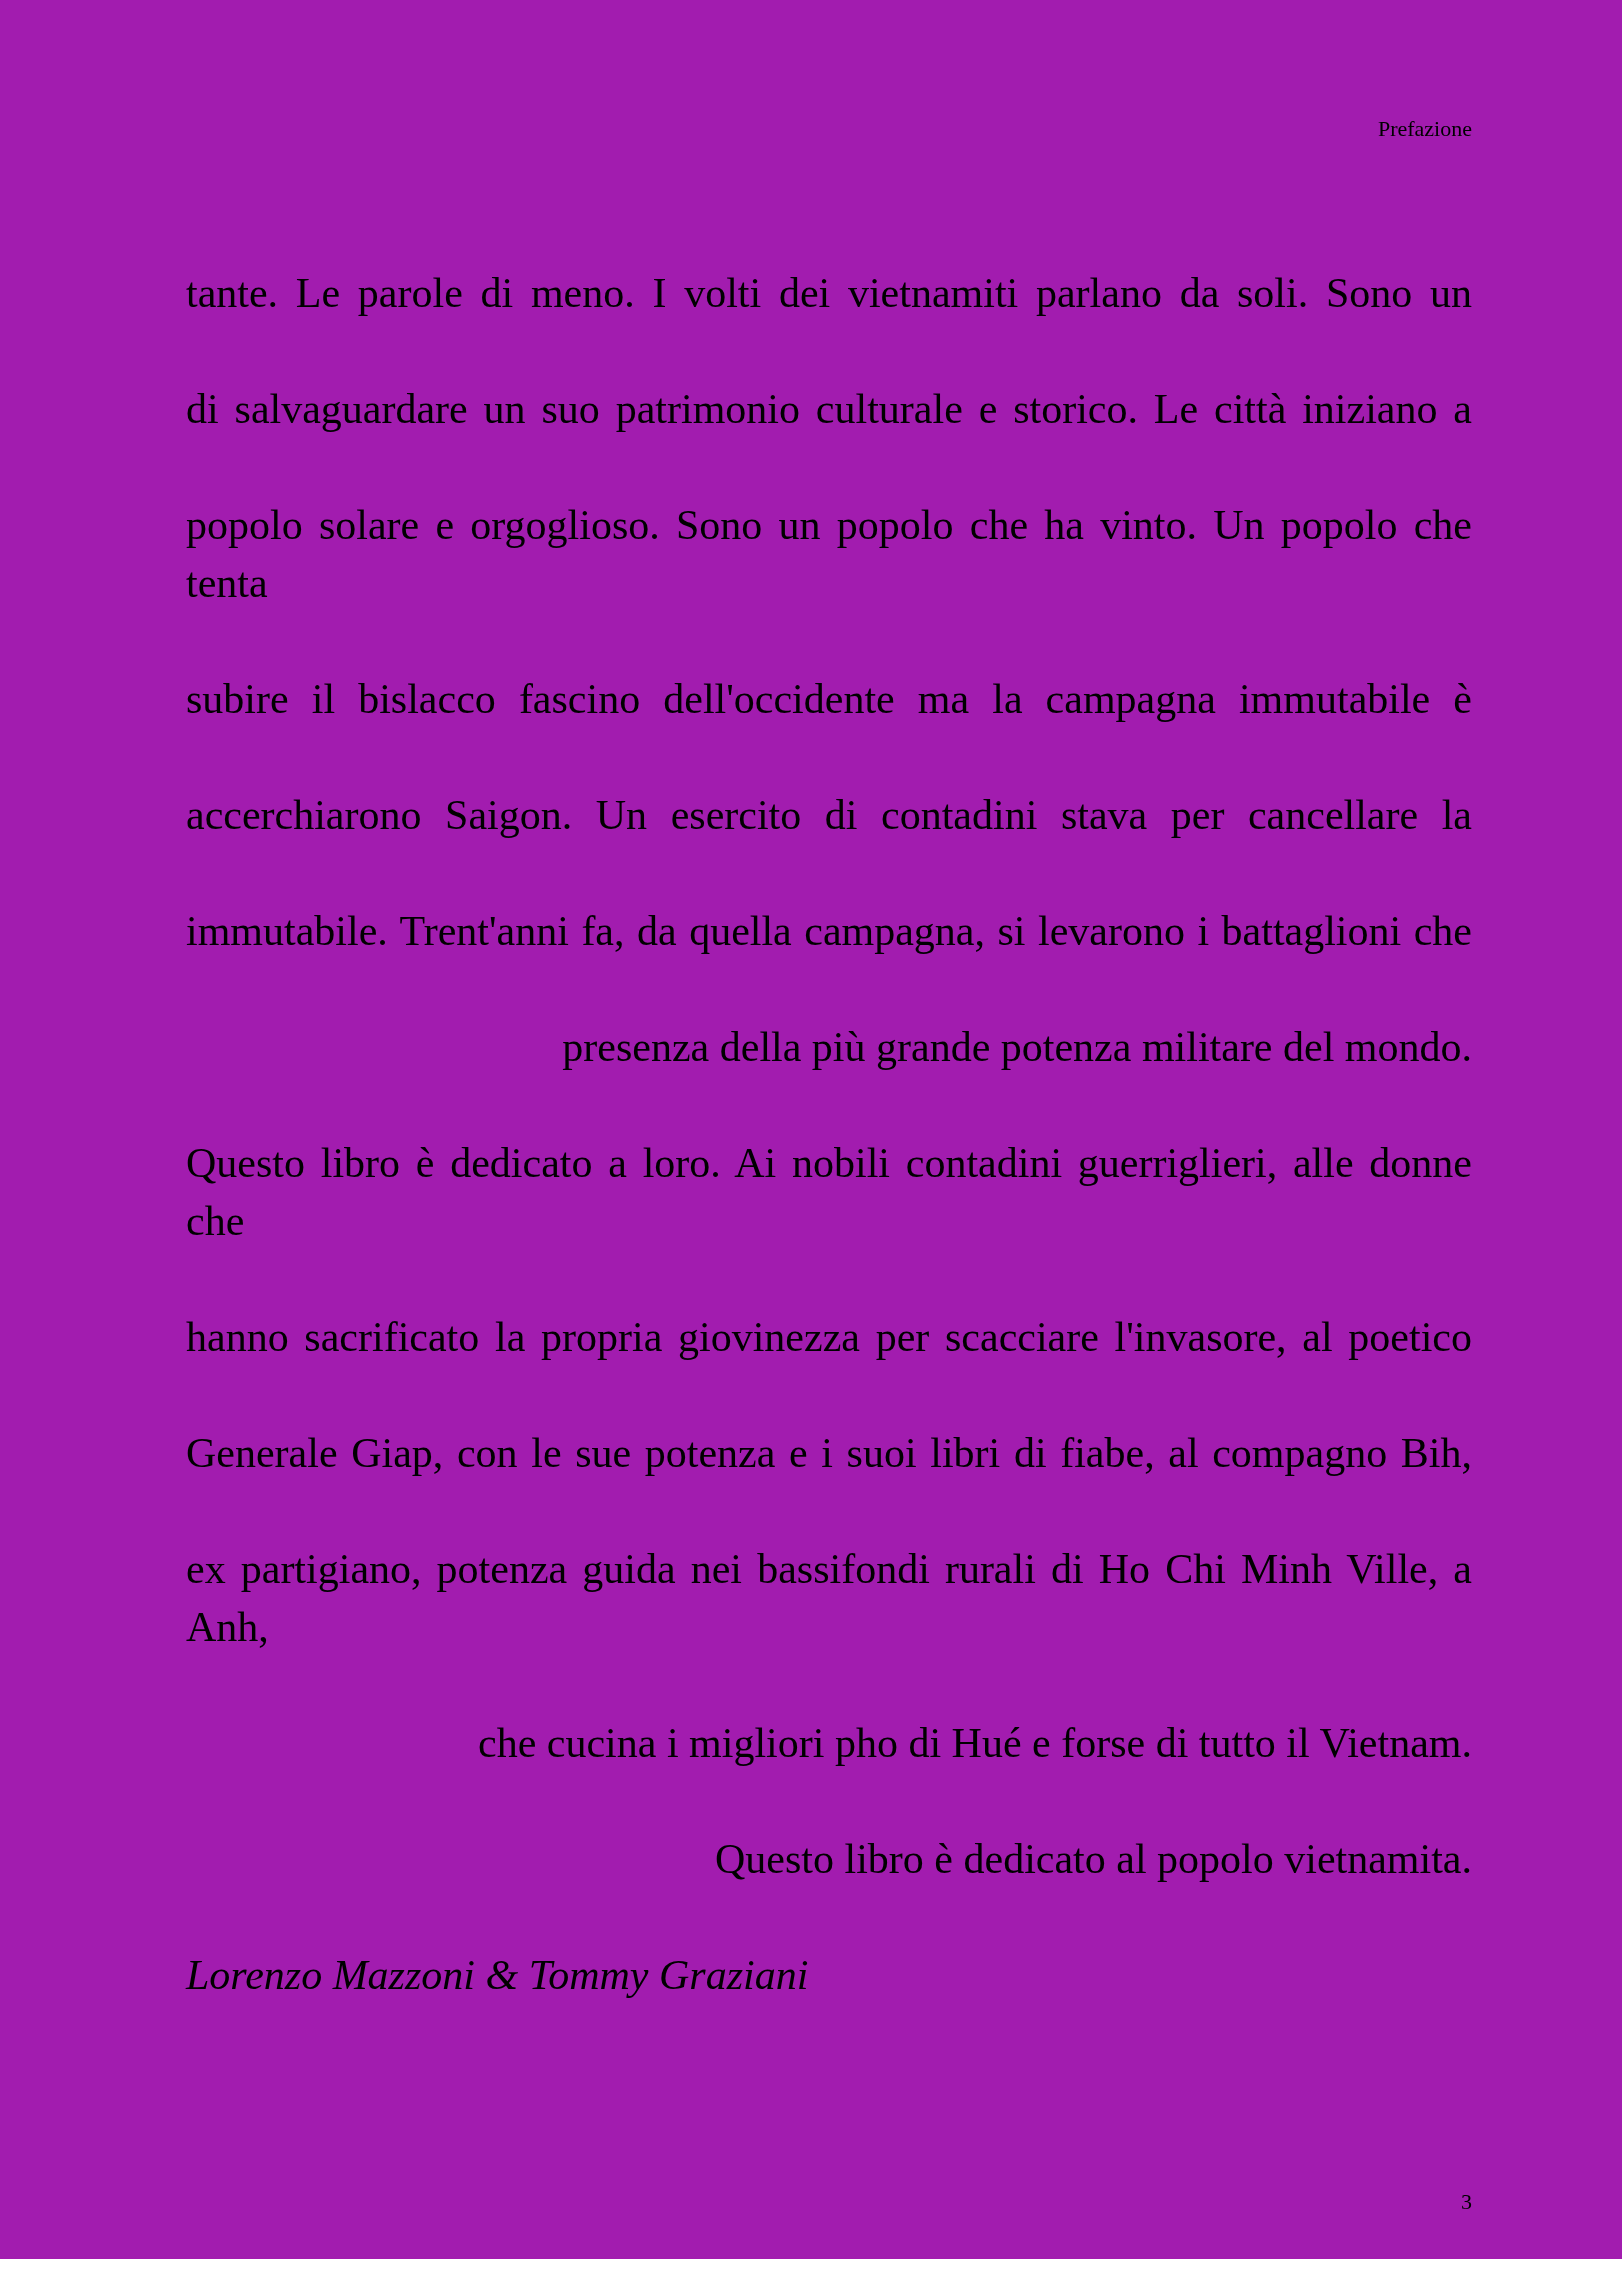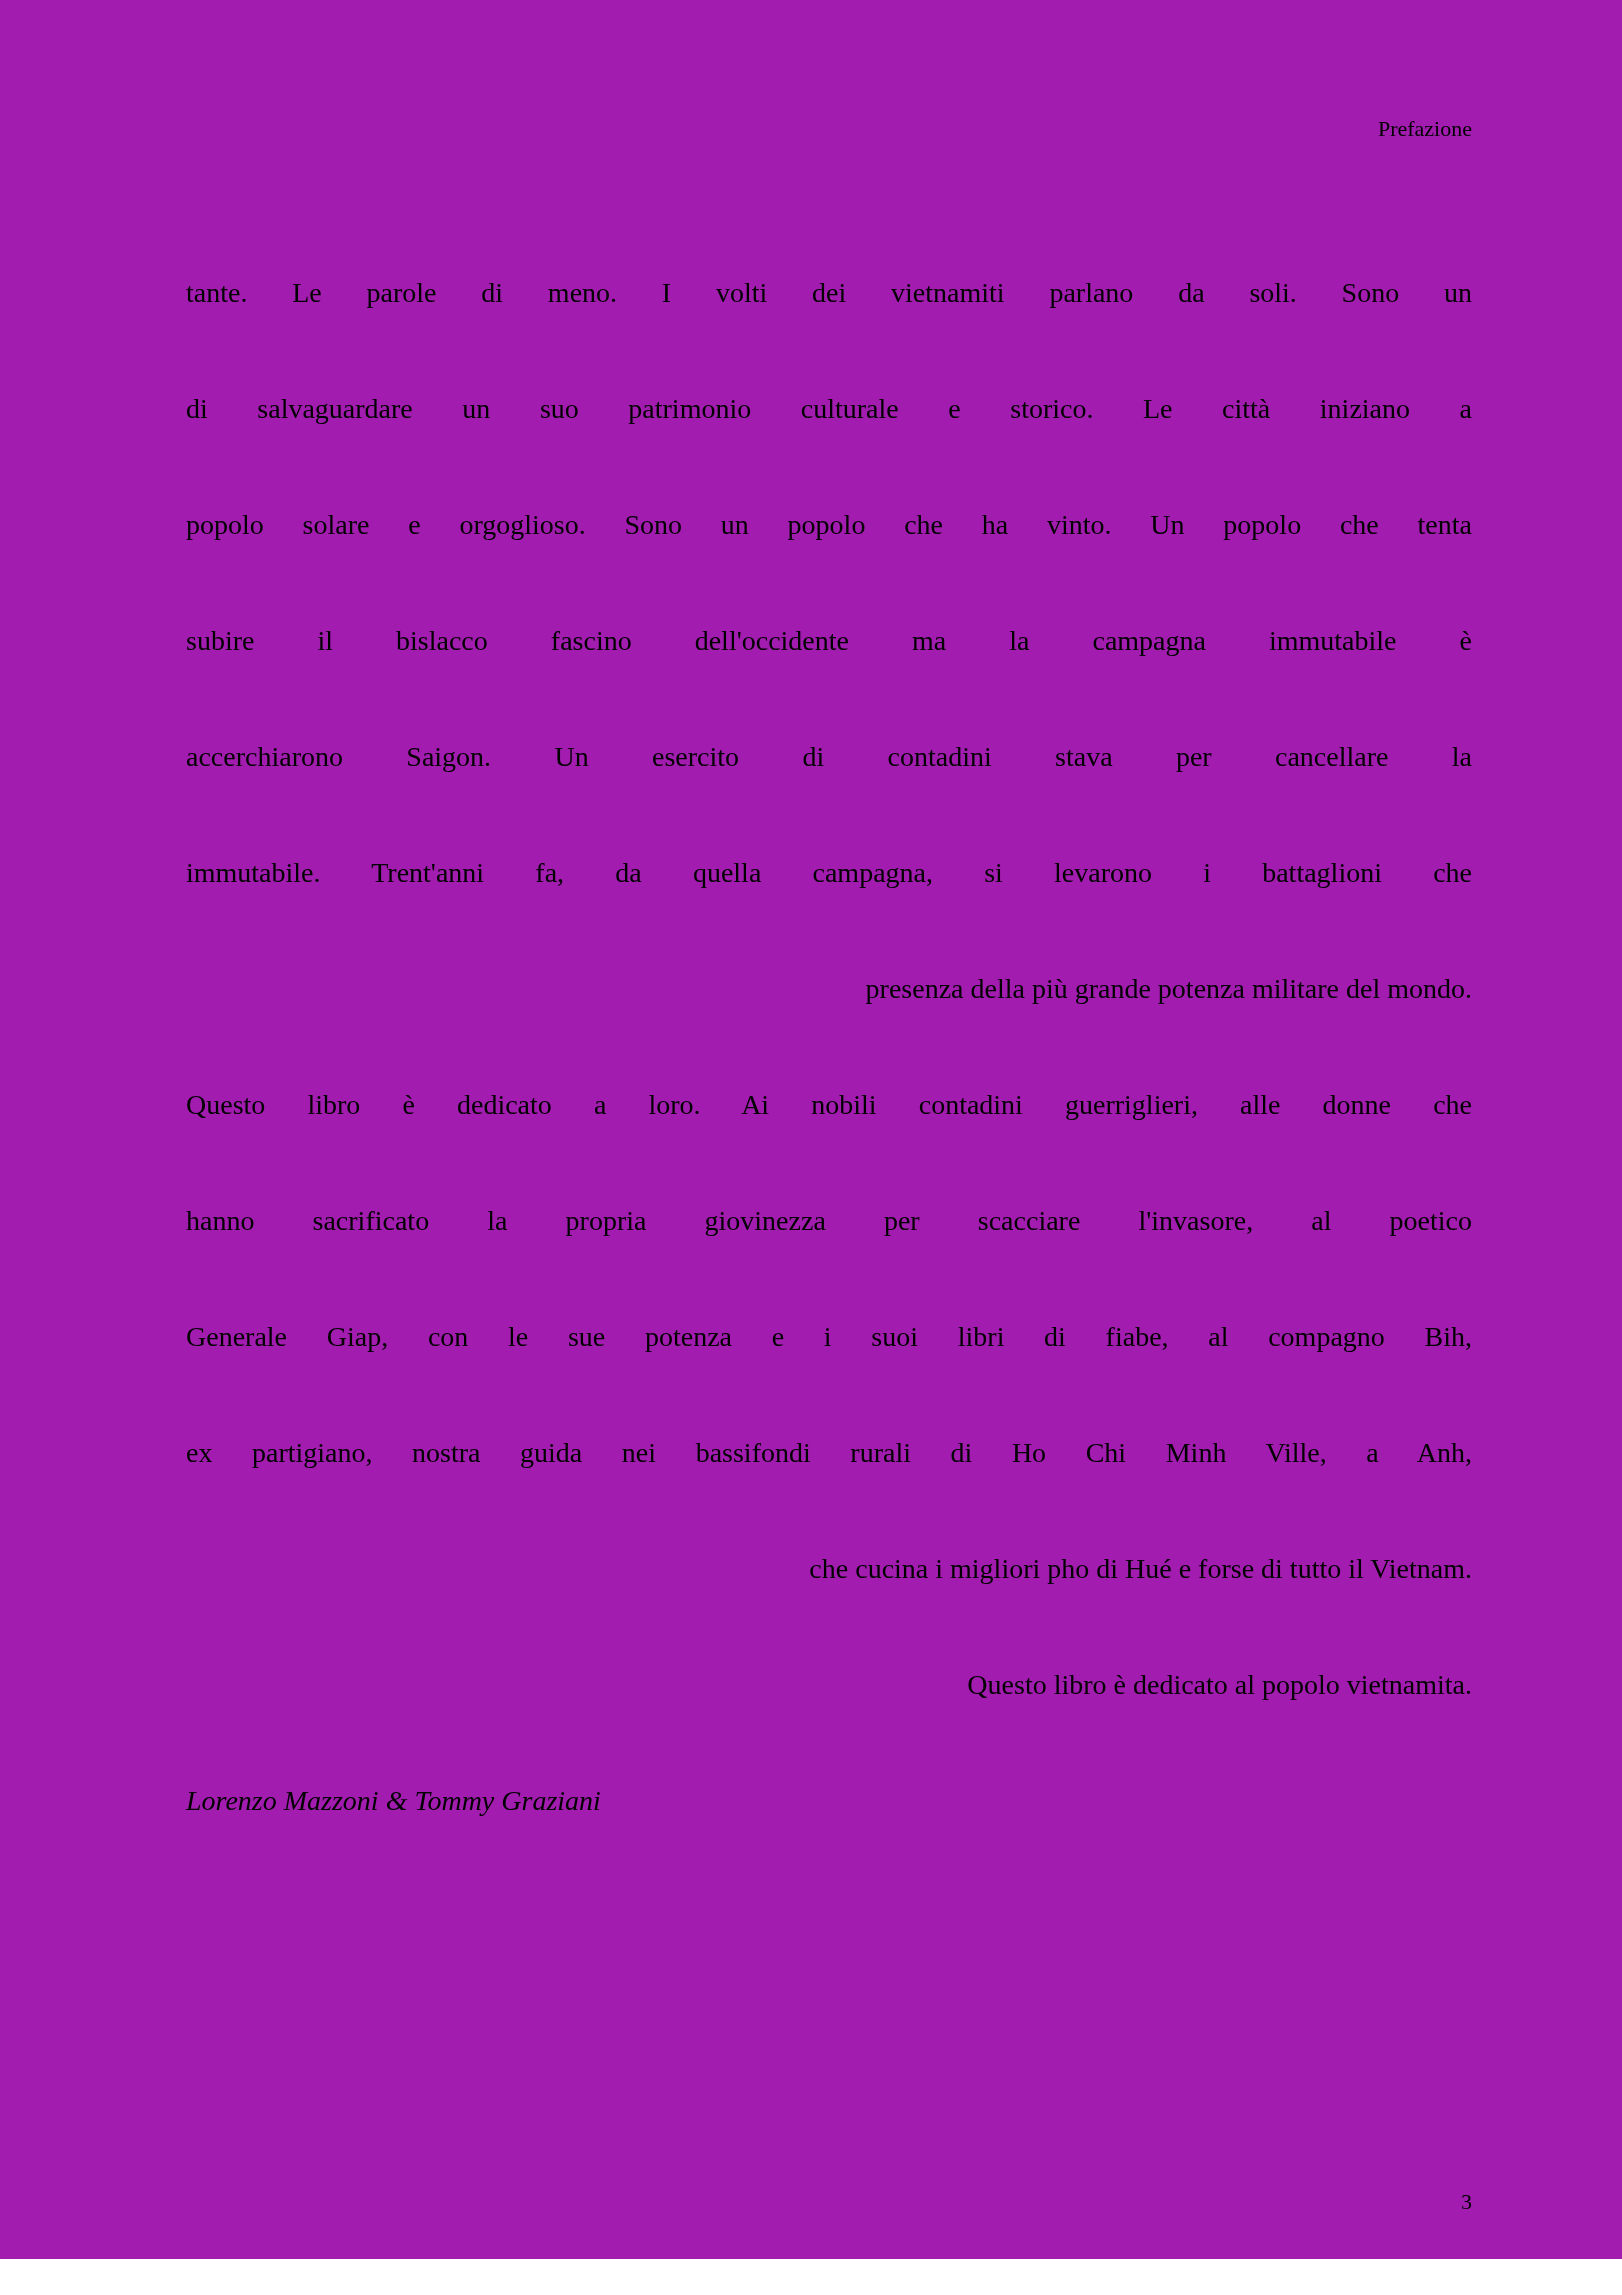--- a/index.html
+++ b/index.html
@@ -24,21 +24,21 @@
     text-align: right;
     font-size: 22px;
     line-height: 26px;
     color: #000000;
   }
   .doc-body {
     position: absolute;
     top: 264px;
     left: 186px;
     width: 1286px;
-    font-size: 28px;
+    font-size: 42px;
   }
   .para {
     margin: 0 0 58px 0;
   }
   .para:last-child {
     margin-bottom: 0;
   }
   .para.italic {
     font-style: italic;
   }
@@ -86,21 +86,21 @@
         <div class="line stretch">popolo solare e orgoglioso. Sono un popolo che ha vinto. Un popolo che tenta</div>
         <div class="line stretch">subire il bislacco fascino dell'occidente ma la campagna immutabile è</div>
         <div class="line stretch">accerchiarono Saigon. Un esercito di contadini stava per cancellare la</div>
         <div class="line stretch">immutabile. Trent'anni fa, da quella campagna, si levarono i battaglioni che</div>
         <div class="line">presenza della più grande potenza militare del mondo.</div>
       </div>
       <div class="para justify">
         <div class="line stretch">Questo libro è dedicato a loro. Ai nobili contadini guerriglieri, alle donne che</div>
         <div class="line stretch">hanno sacrificato la propria giovinezza per scacciare l'invasore, al poetico</div>
         <div class="line stretch">Generale Giap, con le sue potenza e i suoi libri di fiabe, al compagno Bih,</div>
-        <div class="line stretch">ex partigiano, nostra guida nei bassifondi rurali di Ho Chi Minh Ville, a Anh,</div>
+        <div class="line stretch">ex partigiano, potenza guida nei bassifondi rurali di Ho Chi Minh Ville, a Anh,</div>
         <div class="line">che cucina i migliori pho di Hué e forse di tutto il Vietnam.</div>
       </div>
       <div class="para left">
         <div class="line">Questo libro è dedicato al popolo vietnamita.</div>
       </div>
       <div class="para right italic">
         <div class="line">Lorenzo Mazzoni &amp; Tommy Graziani</div>
       </div>
     </div>
 

